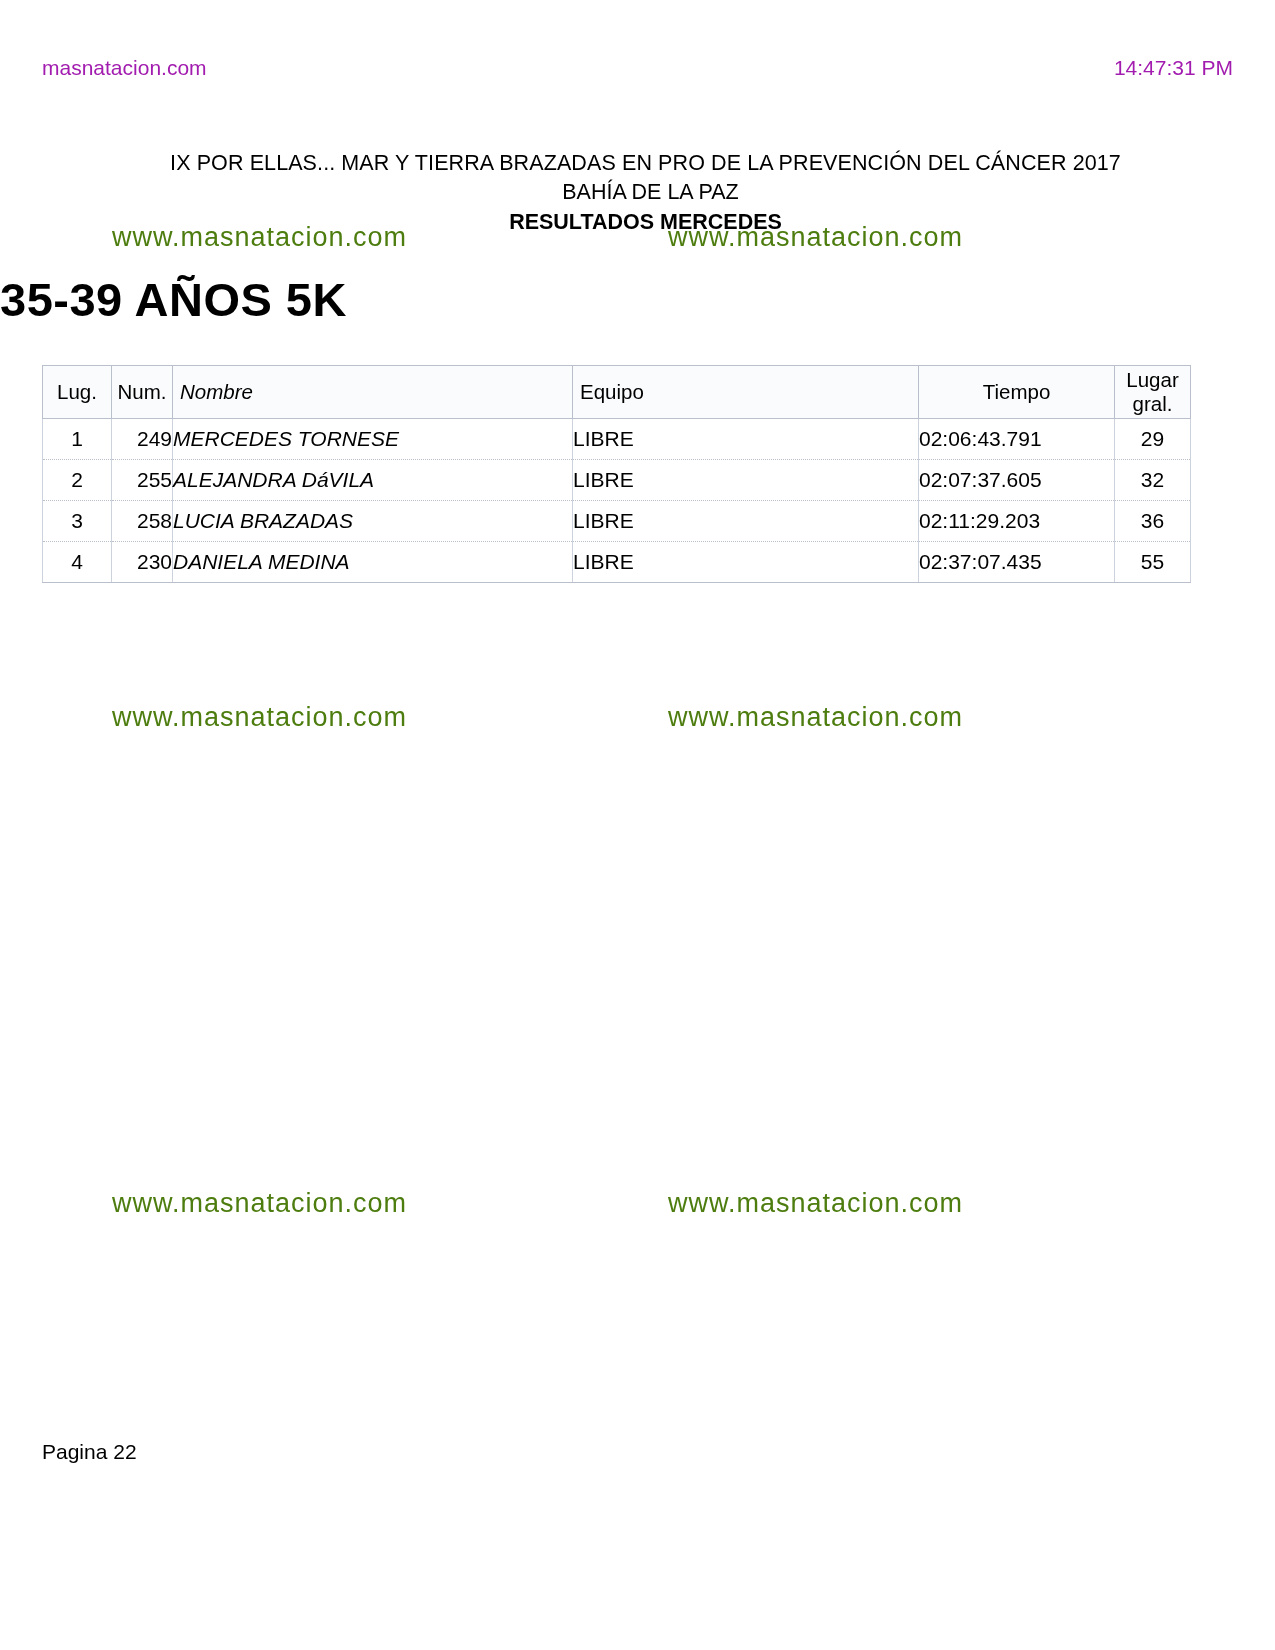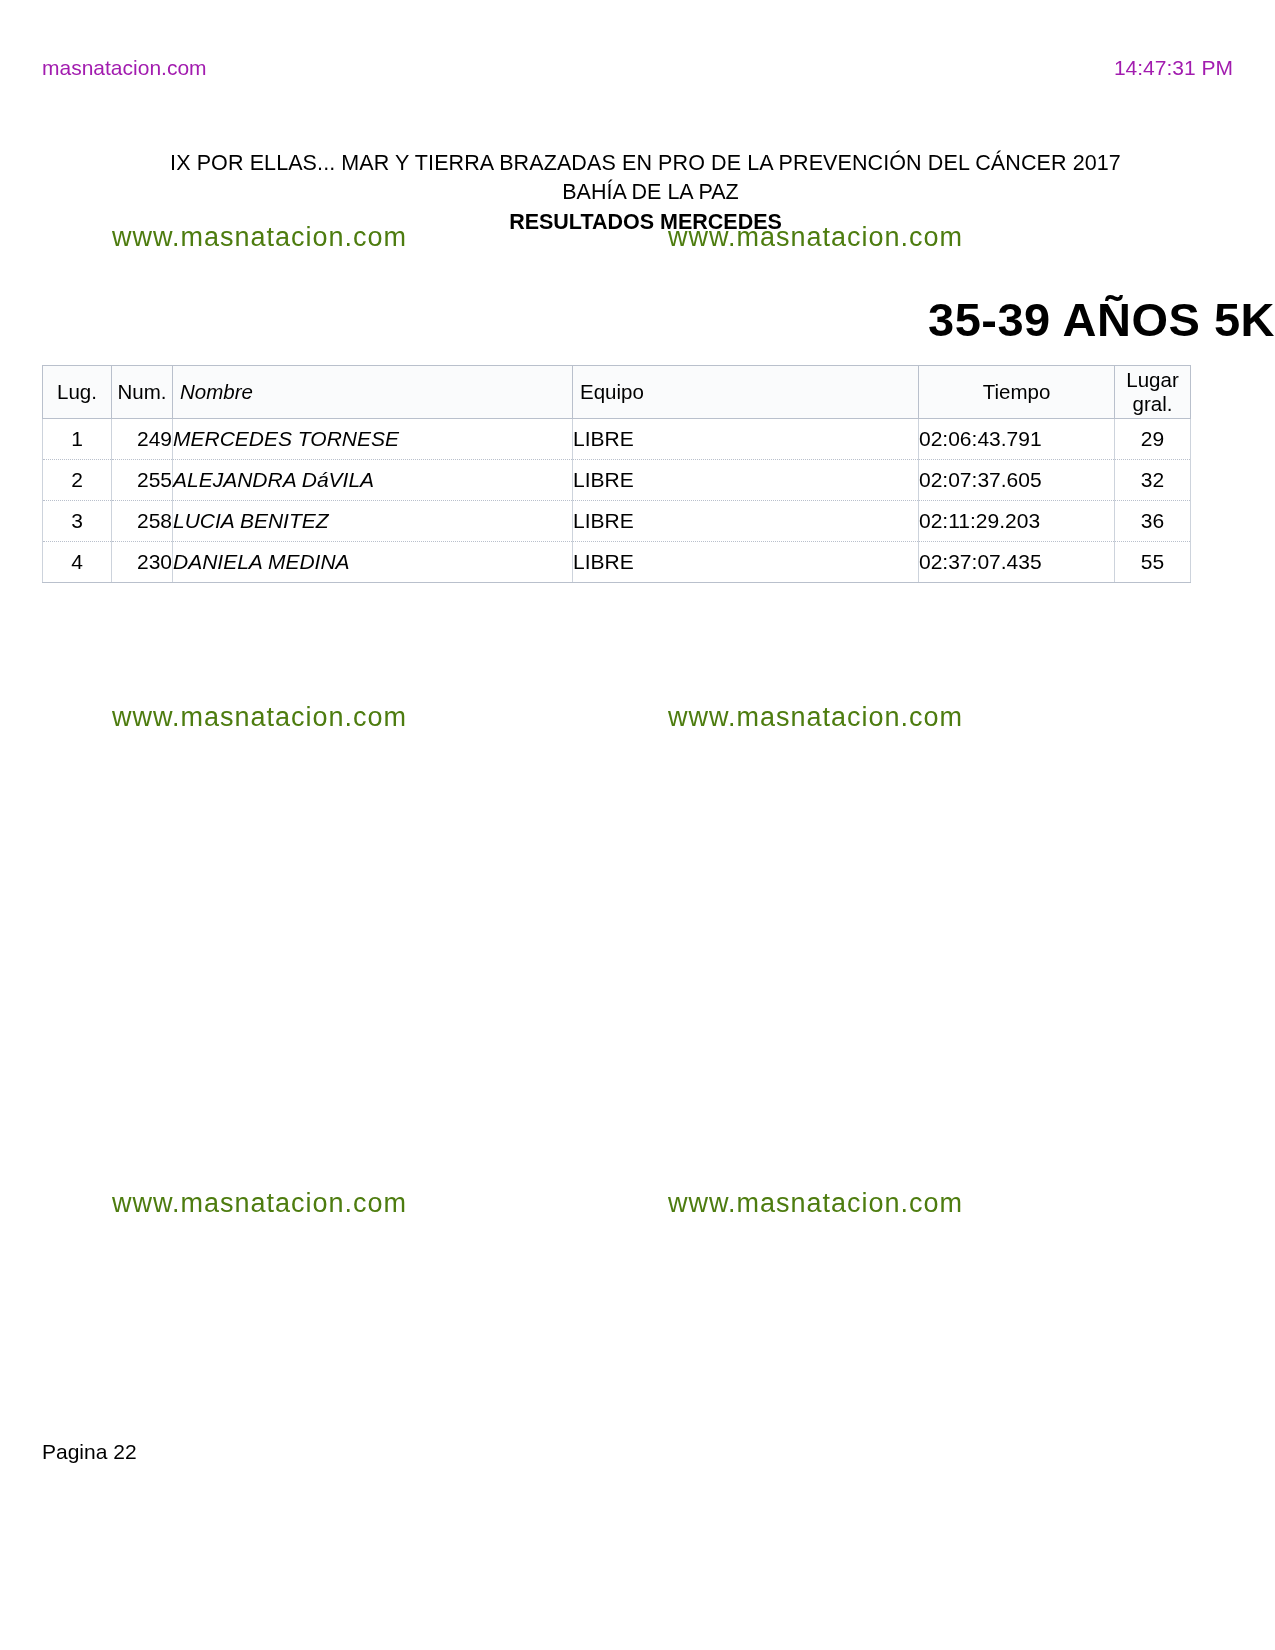--- a/index.html
+++ b/index.html
@@ -58,25 +58,24 @@
     font-size: 21.5px;
     font-weight: bold;
     line-height: 30px;
   }
 
   .category-title {
     position: absolute;
     top: 272px;
     left: 0;
     width: 100%;
-    text-align: right;
+    text-align: left;
     font-size: 47px;
     font-weight: bold;
     letter-spacing: 0.5px;
-    margin-top: 20px;
   }
 
   
   .results-table {
     position: absolute;
     top: 365px;
     left: 42px;
     width: 1128px;
     border-collapse: collapse;
     table-layout: fixed;
@@ -197,21 +196,21 @@
         <td class="col-lug">2</td>
         <td class="col-num">255</td>
         <td class="col-nom">ALEJANDRA DáVILA</td>
         <td class="col-eq">LIBRE</td>
         <td class="col-tie">02:07:37.605</td>
         <td class="col-lg">32</td>
       </tr>
       <tr>
         <td class="col-lug">3</td>
         <td class="col-num">258</td>
-        <td class="col-nom">LUCIA BENITEZ</td>
+        <td class="col-nom">LUCIA BRAZADAS</td>
         <td class="col-eq">LIBRE</td>
         <td class="col-tie">02:11:29.203</td>
         <td class="col-lg">36</td>
       </tr>
       <tr>
         <td class="col-lug">4</td>
         <td class="col-num">230</td>
         <td class="col-nom">DANIELA MEDINA</td>
         <td class="col-eq">LIBRE</td>
         <td class="col-tie">02:37:07.435</td>

